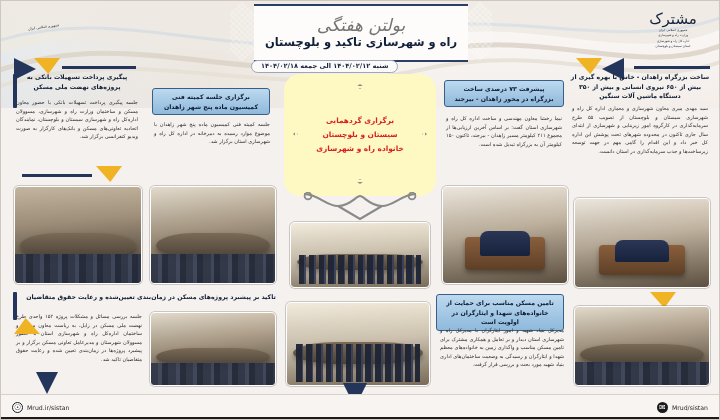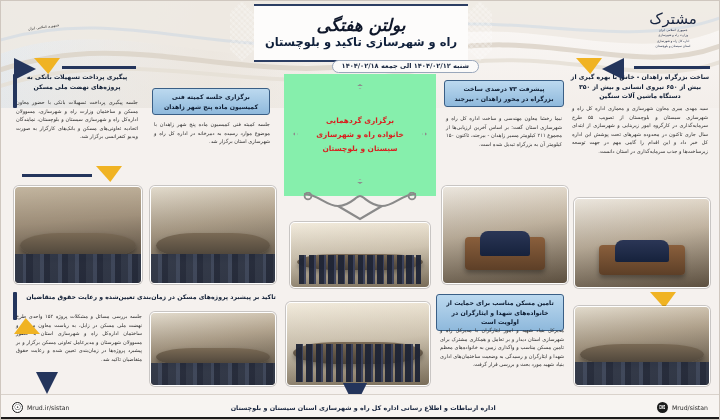--- a/index.html
+++ b/index.html
@@ -82,48 +82,48 @@
   .mast-orn.l { left: -18px; }
   .mast-orn.r { right: -18px; }
   .mast-orn::after {
     content: ""; position: absolute; inset: 5px;
     background:
       repeating-linear-gradient(45deg, rgba(255,255,255,.22) 0 2px, transparent 2px 4px),
       repeating-linear-gradient(-45deg, rgba(255,255,255,.18) 0 2px, transparent 2px 4px);
     clip-path: polygon(50% 0%, 100% 18%, 100% 82%, 50% 100%, 0% 82%, 0% 18%);
   }
   .mast-title-1 {
-    font-size: 17px; font-weight: bold; color: #0f172a;
+    font-size: 17px; font-weight: normal; color: #737373;
     letter-spacing: 1px; line-height: 1.05;
     font-family: "DejaVu Serif", "Liberation Serif", serif;
     font-style: italic;
   }
   .mast-title-2 {
     font-size: 11.5px; font-weight: bold; color: #10203b;
     line-height: 1.15; white-space: nowrap;
   }
   .mast-date-wrap {
-    position: absolute; left: 243px; top: 60px;
-    width: 236px; display: flex; justify-content: flex-start;
+    position: absolute; left: 251px; top: 60px;
+    width: 236px; display: flex; justify-content: flex-end;
   }
   .mast-date {
     border: 1px solid #9aa7bb;
     border-radius: 7px;
     background: #fbfaf9;
     padding: 1px 9px 2px;
     font-size: 6.6px; font-weight: bold; color: #15233d;
     white-space: nowrap;
   }
 
   
   .medallion {
     position: absolute; left: 284px; top: 74px;
     width: 152px; height: 122px;
-    background: #86efac;
-    border-radius: 0;
+    background: #fef9c3;
+    border-radius: 16px;
     display: flex; align-items: center; justify-content: center;
   }
   .medallion .star {
     position: absolute; inset: 10px 9px 12px 9px;
     border: 2.5px solid #8c8c8c;
     clip-path: polygon(50% 0%, 68% 17%, 93% 13%, 89% 38%, 100% 50%, 89% 62%, 93% 87%, 68% 83%, 50% 100%, 32% 83%, 7% 87%, 11% 62%, 0% 50%, 11% 38%, 7% 13%, 32% 17%);
   }
   .medallion .star2 {
     position: absolute; inset: 14px 13px 16px 13px;
     border: 1px solid #9c9c9c;
@@ -297,22 +297,22 @@
   </div>
   <div class="mast-date-wrap">
     <div class="mast-date">شنبه ۱۴۰۴/۰۲/۱۲ الی جمعه ۱۴۰۴/۰۲/۱۸</div>
   </div>
 
   <div class="medallion">
     <div class="star"></div>
     <div class="star2"></div>
     <div class="txt">
       <div>برگزاری گردهمایی</div>
+      <div>سیستان و بلوچستان</div>
       <div>خانواده راه و شهرسازی</div>
-      <div>سیستان و بلوچستان</div>
     </div>
   </div>
 
   <div class="arrow-navy" style="left:14px; top:58px;"></div>
   <div class="arrow-gold" style="left:34px; top:58px;"></div>
   <div class="rule-navy" style="left:62px; top:66px; width:74px;"></div>
 
   <div class="headline" style="left:14px; top:72px; width:126px;">پیگیری پرداخت تسهیلات بانکی به پروژه‌های نهضت ملی مسکن</div>
   <div class="body-text" style="left:16px; top:98px; width:122px;">جلسه پیگیری پرداخت تسهیلات بانکی با حضور معاون مسکن و ساختمان وزارت راه و شهرسازی، مسوولان اداره‌کل راه و شهرسازی سیستان و بلوچستان، نمایندگان اتحادیه تعاونی‌های مسکن و بانک‌های کارگزار به صورت ویدیو کنفرانسی برگزار شد.</div>
 
@@ -381,21 +381,20 @@
   <div class="arrow-gold" style="right:44px; top:292px;"></div>
   <div class="photo hall" style="right:10px; top:306px; width:136px; height:80px;">
     <div class="room"></div>
   </div>
 
   <div class="footer">
     <div class="f-item">
       <span class="ic">✉</span>
       <span class="lbl">Mrud/sistan</span>
     </div>
-    <div class="f-center">اداره ارتباطات و اطلاع رسانی اداره کل راه و شهرسازی استان سیستان و بلوچستان</div>
     <div class="f-item">
       <span class="ic globe">☉</span>
       <span class="lbl">Mrud.ir/sistan</span>
     </div>
   </div>
   <div class="footer-bottom-rule"></div>
 
   <div class="frame-border"></div>
 </div>
 

